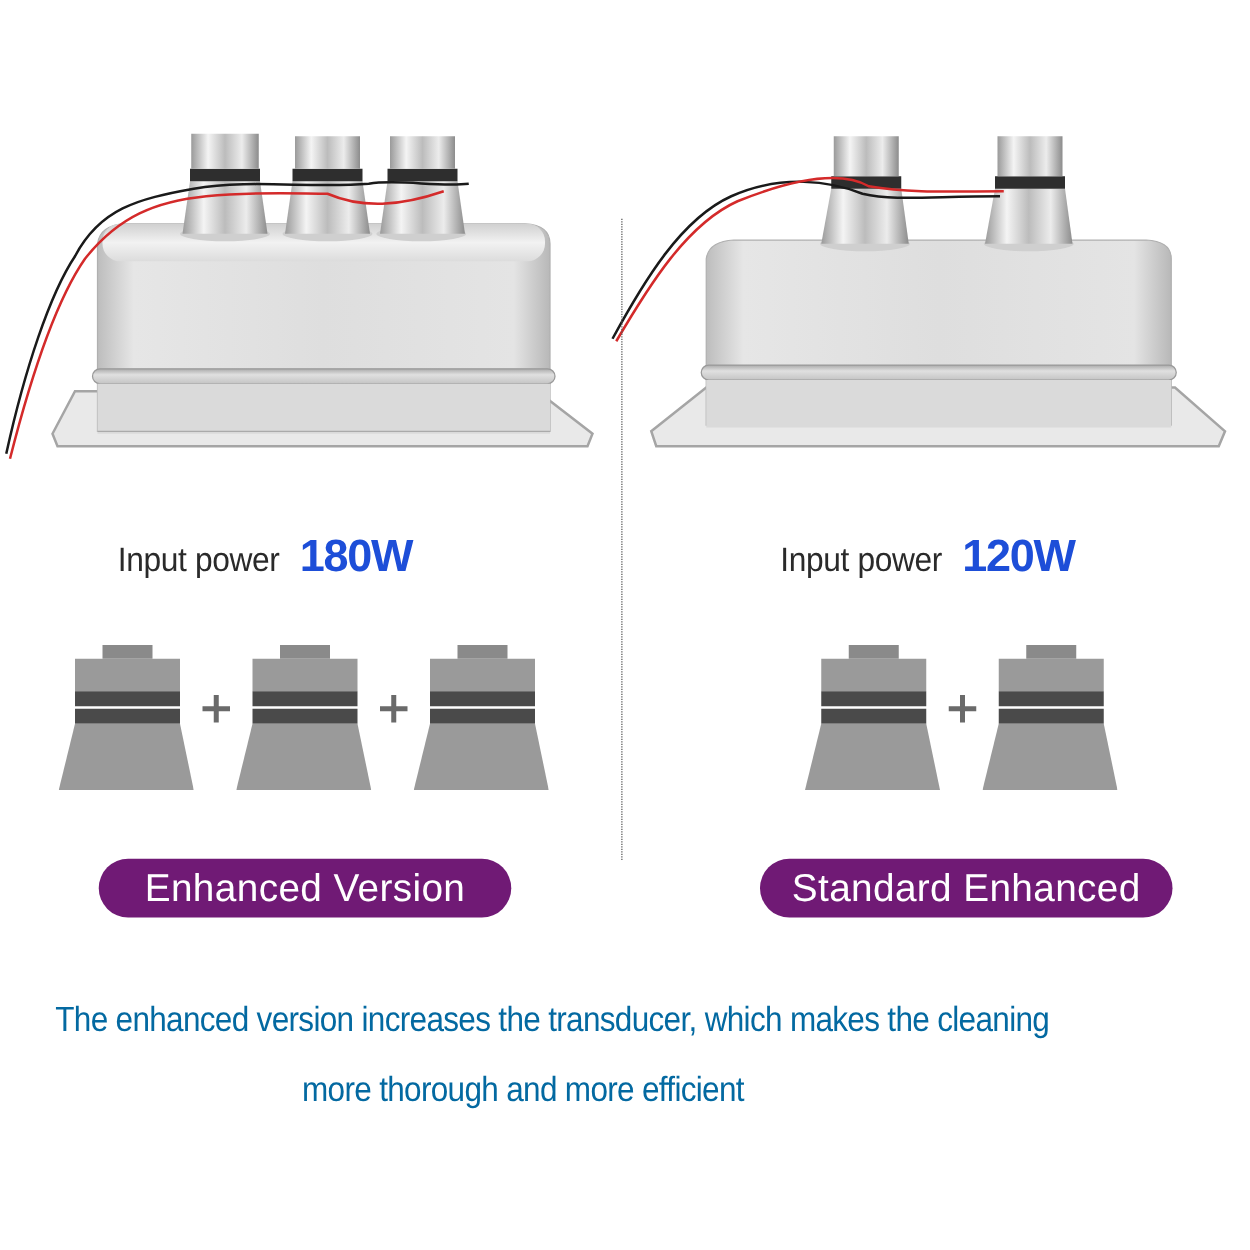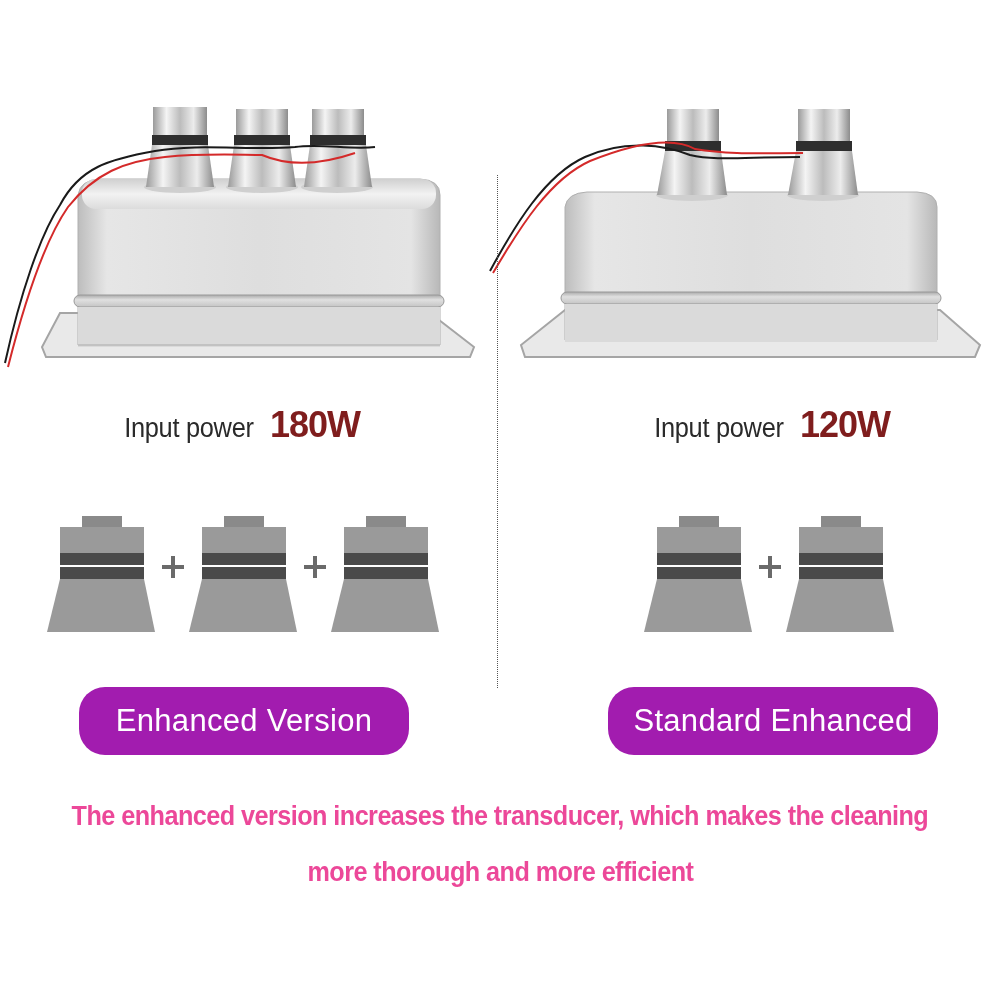--- a/index.html
+++ b/index.html
@@ -10,38 +10,38 @@
 
   
   .tank-photo { position:absolute; }
   .tank-photo svg { display:block; }
 
   
   .divider { position:absolute; left:497px; top:175px; width:0; height:513px;
              border-left:1px dotted #555; }
 
   
-  .power { position:absolute; top:404px; height:44px; display:flex; align-items:baseline;
-           justify-content:center; white-space:nowrap; }
+  .power { position:absolute; top:424px; height:44px; display:flex; align-items:baseline;
+           justify-content:flex-start; white-space:nowrap; }
   .power .lbl { font-size:27px; color:#2a2a2a; letter-spacing:-0.3px; transform:scaleX(0.94); display:inline-block; }
-  .power .val { font-size:36px; font-weight:bold; color:#7f1d1d; margin-left:12px; letter-spacing:-1px; }
+  .power .val { font-size:36px; font-weight:bold; color:#1d4ed8; margin-left:12px; letter-spacing:-1px; }
   .tx-icon { position:absolute; top:0; width:108px; height:118px; }
   .plus { position:absolute; top:556px; width:22px; height:22px; }
   .plus::before, .plus::after { content:""; position:absolute; background:#6a6a6a; }
   .plus::before { left:9px; top:0; width:4px; height:22px; }
   .plus::after { left:0; top:9px; width:22px; height:4px; }
 
   
-  .badge { position:absolute; top:687px; width:330px; height:68px; border-radius:26px;
-           background:#a21caf; color:#ffffff; font-size:31px; display:flex;
+  .badge { position:absolute; top:687px; width:330px; height:47px; border-radius:26px;
+           background:#701a75; color:#ffffff; font-size:31px; display:flex;
            align-items:center; justify-content:center; letter-spacing:0.3px; cursor:pointer; }
 
   
-  .caption { position:absolute; left:0; width:1000px; text-align:center; color:#ec4899;
-             font-size:28px; letter-spacing:-0.6px;font-weight:bold; }
+  .caption { position:absolute; left:0; width:837px; text-align:center; color:#0369a1;
+             font-size:28px; letter-spacing:-0.6px; }
   .caption span { display:inline-block; transform:scaleX(0.9); transform-origin:center; white-space:nowrap; }
 </style>
 </head>
 <body>
 
 <div class="tank-photo" style="left:0;top:95px;">
   <svg width="490" height="280" viewBox="0 0 490 280">
     <defs>
       <linearGradient id="bodyG" x1="0" y1="0" x2="1" y2="0">
         <stop offset="0" stop-color="#bdbdbd"></stop>

